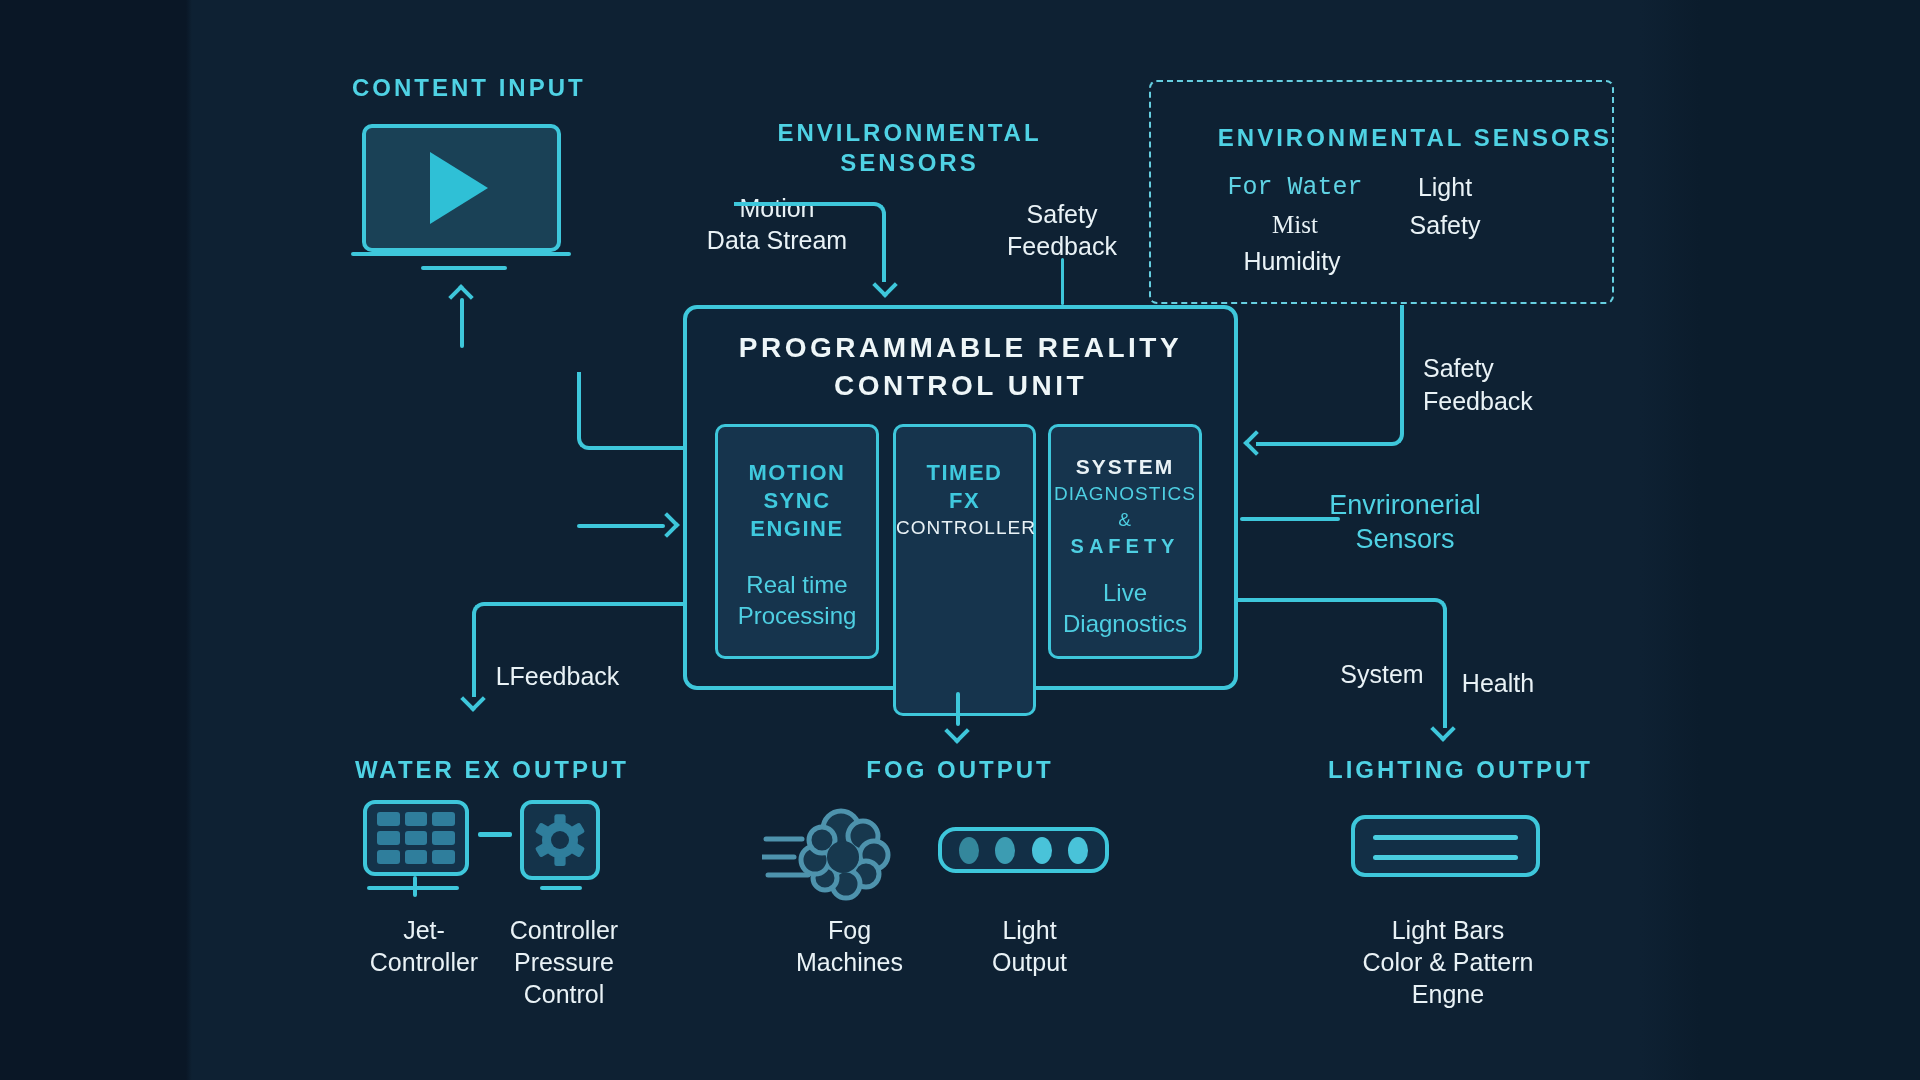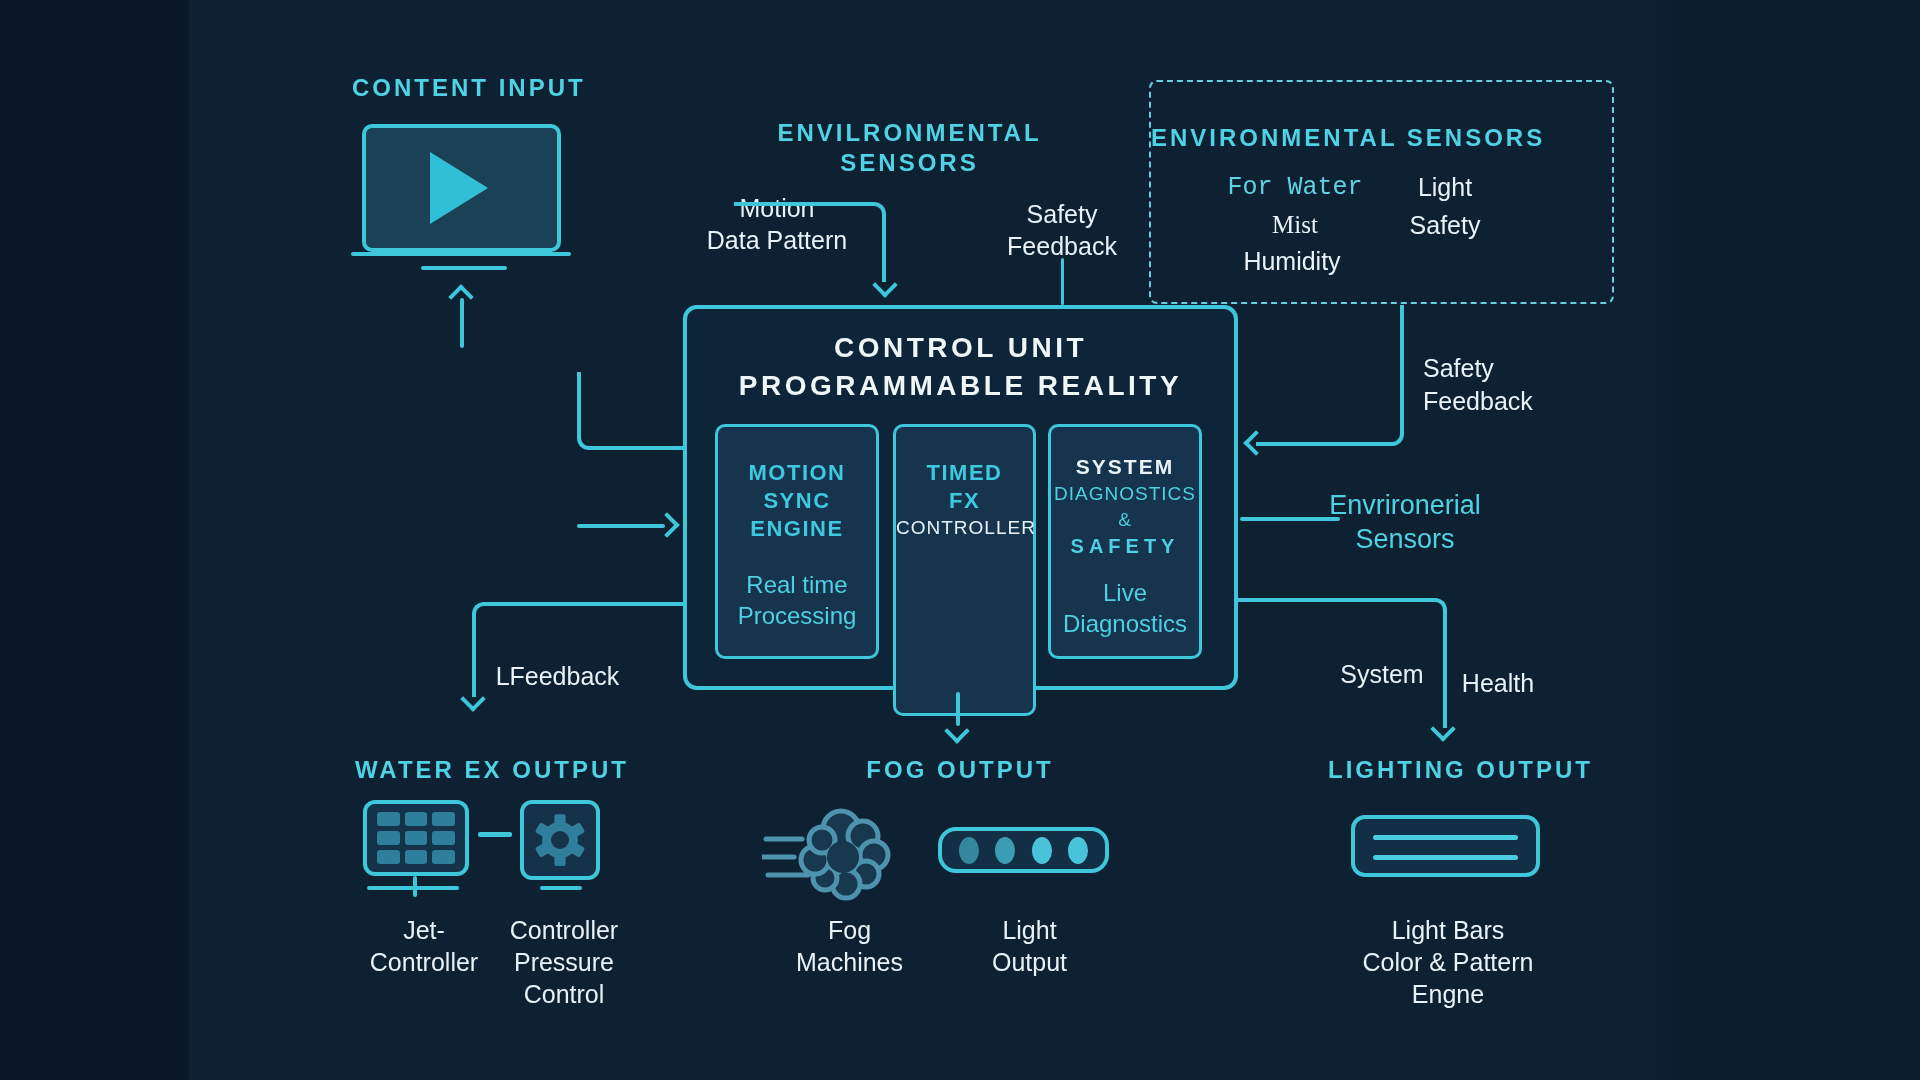--- a/index.html
+++ b/index.html
@@ -49,42 +49,42 @@
   .gridwrap{position:absolute;left:10px;top:8px;right:10px;bottom:8px;display:grid;
             grid-template-columns:1fr 1fr 1fr;grid-template-rows:1fr 1fr 1fr;gap:5px;}
   .gridcell{background:#2f7e9c;border-radius:3px;}
   .strip{position:absolute;background:#122f46;border:4px solid #3ec7db;border-radius:18px;
          box-sizing:border-box;display:flex;align-items:center;justify-content:space-evenly;}
   .dot{width:20px;height:27px;border-radius:50%;}
   .lightbar{position:absolute;background:#122f46;border:4px solid #3ec7db;border-radius:14px;box-sizing:border-box;}
   .lbarline{position:absolute;height:5px;border-radius:3px;background:#49ccde;}
   .sensoritem{position:absolute;transform:translate(-50%,-50%);color:#e9f2f6;font-size:25px;white-space:nowrap;}
   .sensoritem.cyan{color:#5fd3e4;}
-  .dboxtitle{position:absolute;left:0;right:0;top:42px;text-align:left;font-weight:bold;
+  .dboxtitle{position:absolute;left:0;right:0;top:42px;text-align:right;font-weight:bold;
              color:#4fd2e4;font-size:24px;letter-spacing:3px;}
 </style>
 </head>
 <body>
 
 <div class="stage">
 
   <div class="h1" style="left:352px;top:74px;">CONTENT INPUT</div>
   <div class="monitor" style="left:362px;top:124px;width:199px;height:128px;">
     <div class="play" style="left:64px;top:24px;"></div>
   </div>
   <div class="hline" style="left:351px;top:252px;width:220px;height:4px;"></div>
   <div class="hline" style="left:421px;top:266px;width:86px;height:4px;"></div>
 
   <div class="vline" style="left:460px;top:298px;width:4px;height:50px;"></div>
   <div class="chev u" style="left:452px;top:288px;"></div>
   <div class="elbow el eb rbl" style="left:577px;top:372px;width:106px;height:78px;"></div>
 
   <div class="lbl" style="left:697px;top:192px;width:160px;">
     <div>Motion</div>
-    <div>Data Pattern</div>
+    <div>Data Stream</div>
   </div>
   <div class="h1 center" style="left:757px;top:118px;width:305px;line-height:30px;">
     <div>ENVILRONMENTAL</div>
     <div>SENSORS</div>
   </div>
   <div class="elbow et er rtr" style="left:734px;top:202px;width:152px;height:80px;"></div>
   <div class="chev d" style="left:876px;top:276px;"></div>
 
   <div class="lbl" style="left:982px;top:198px;width:160px;">
     <div>Safety</div>
@@ -103,22 +103,22 @@
 
   <div class="elbow er eb rbr" style="left:1256px;top:305px;width:148px;height:141px;"></div>
   <div class="chev l" style="left:1247px;top:434px;"></div>
   <div class="lbl left" style="left:1423px;top:352px;width:170px;line-height:33px;">
     <div>Safety</div>
     <div>Feedback</div>
   </div>
 
   <div class="mainbox" style="left:683px;top:305px;width:555px;height:385px;">
     <div class="maintitle">
+      <div>PROGRAMMABLE REALITY</div>
       <div>CONTROL UNIT</div>
-      <div>PROGRAMMABLE REALITY</div>
     </div>
   </div>
 
   <div class="module" style="left:715px;top:424px;width:164px;height:235px;">
     <div class="ttlblock">
       <div class="mt">MOTION</div>
       <div class="mt">SYNC</div>
       <div class="mt">ENGINE</div>
     </div>
     <div class="subblock">

